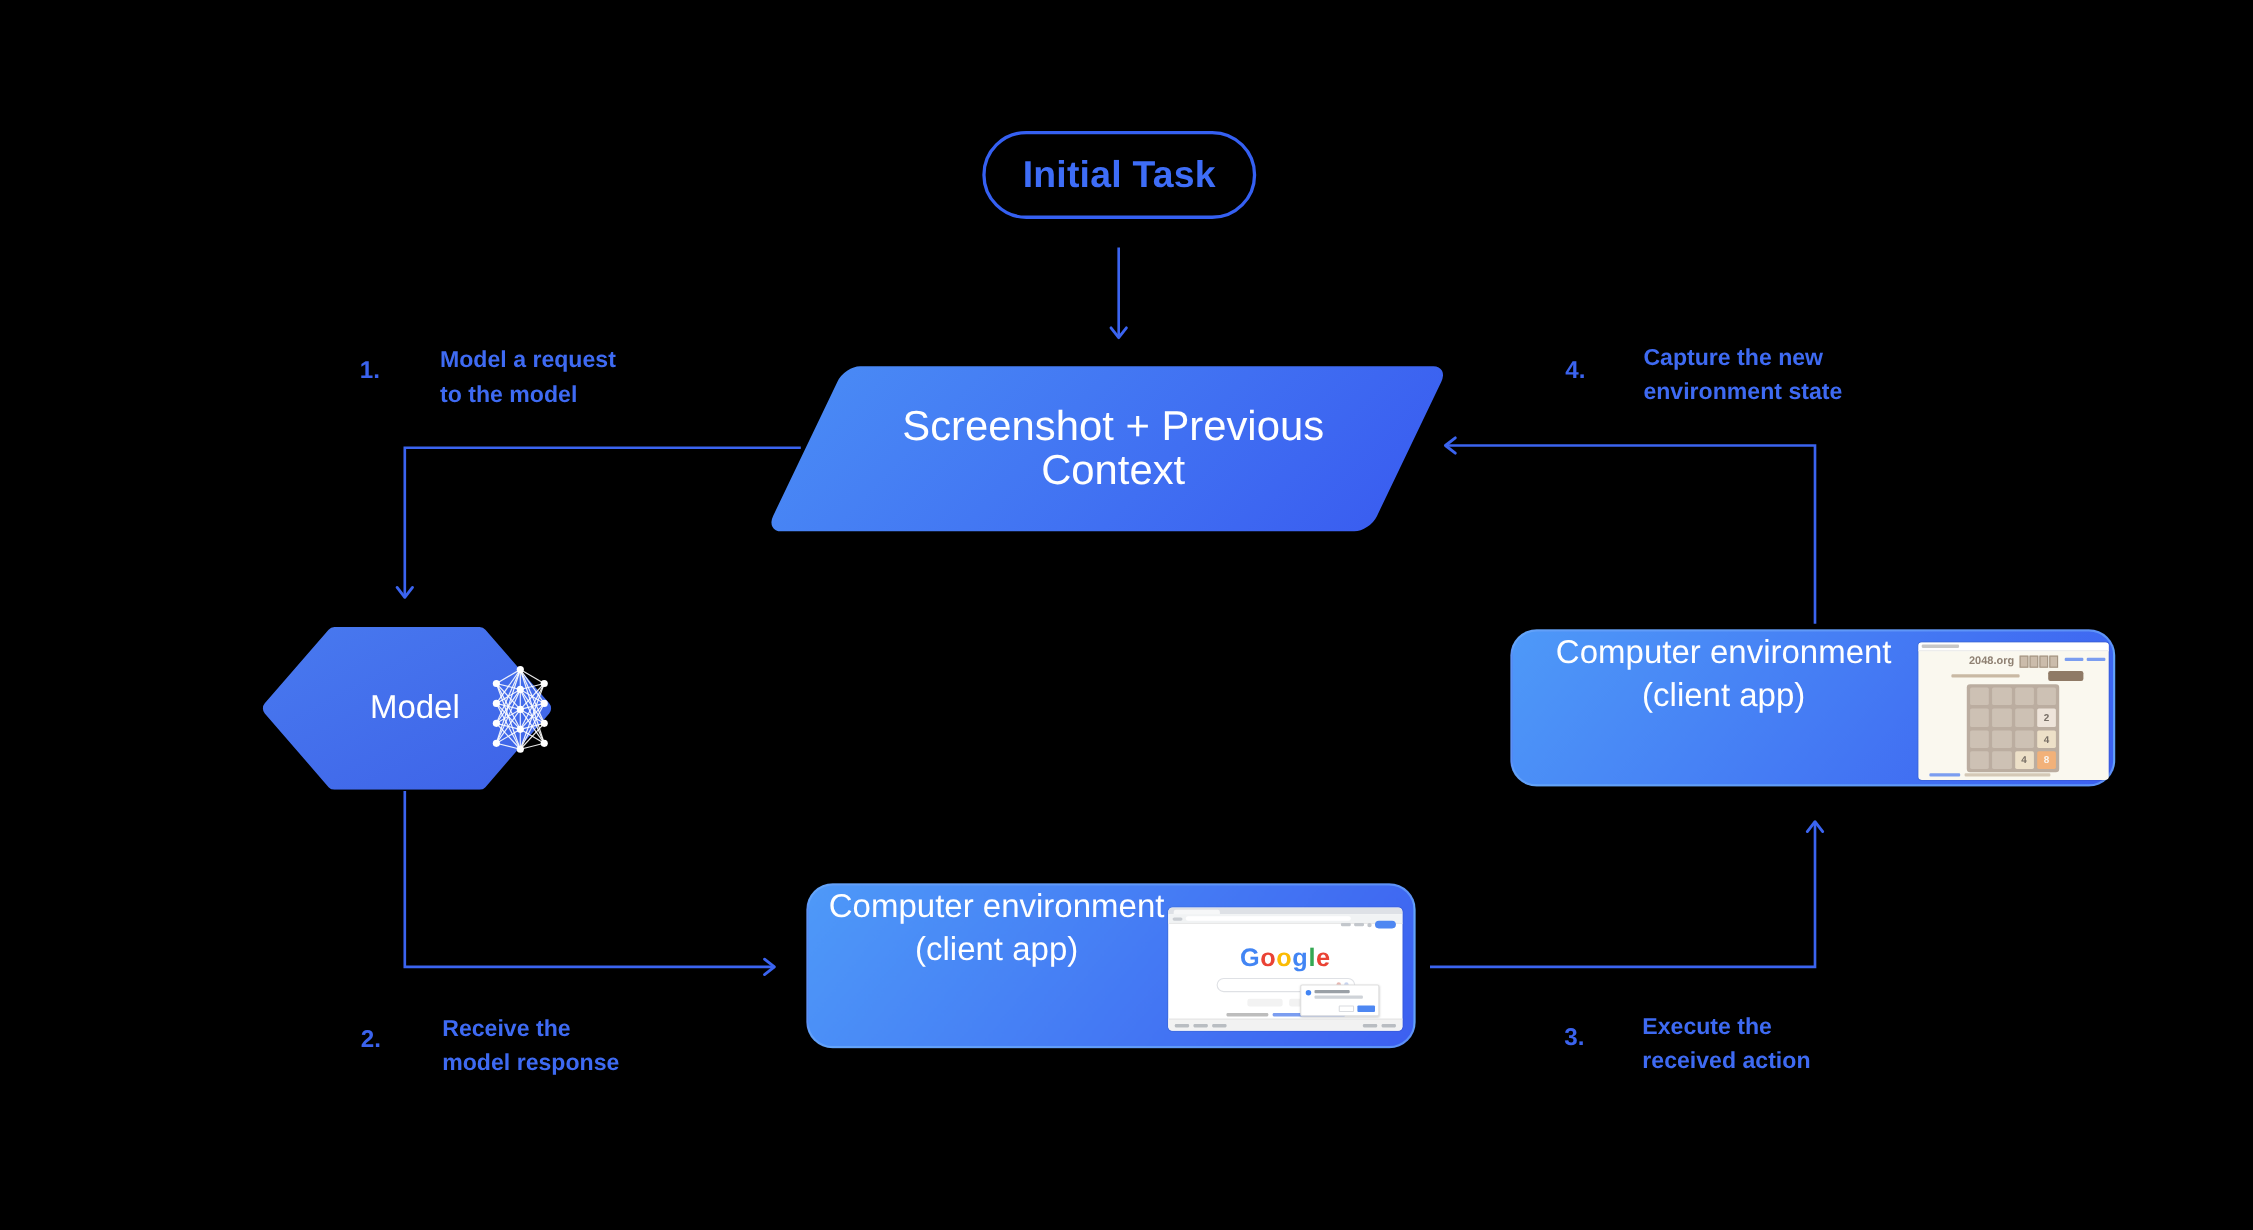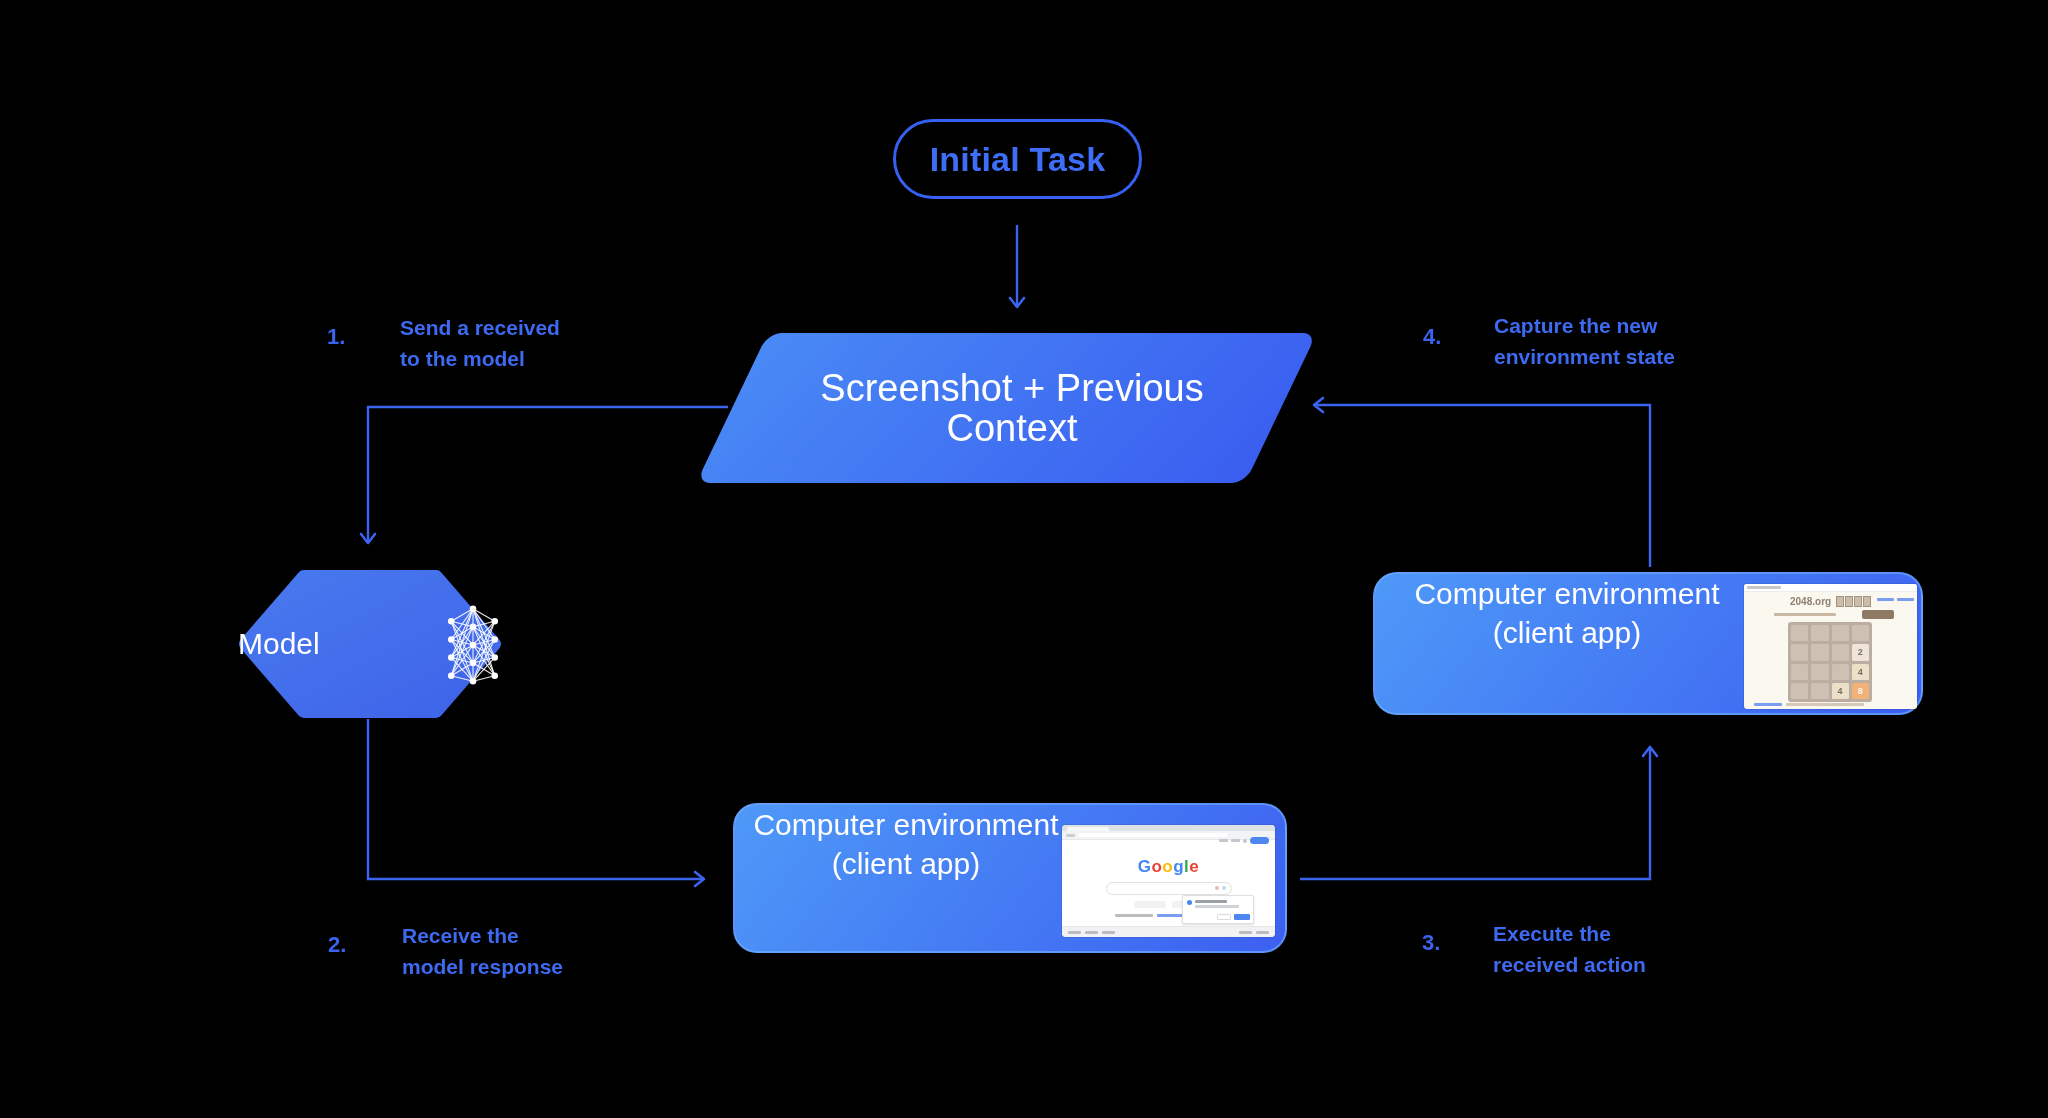--- a/index.html
+++ b/index.html
@@ -26,21 +26,21 @@
   .para-text{
     left:762px;top:333px;width:500px;height:150px;
     display:flex;flex-direction:column;align-items:center;justify-content:center;
     color:#fff;font-size:38px;line-height:40px;text-align:center;font-weight:400;
   }
   
   .hexwrap{left:238px;top:570px;width:264px;height:148px;}
   .hexwrap svg.hexbg{position:absolute;left:0;top:0;}
   .hexcontent{
     position:absolute;left:0;top:0;width:100%;height:100%;
-    display:flex;align-items:center;justify-content:space-between;gap:0;
+    display:flex;align-items:center;justify-content:flex-end;gap:26px;
     color:#fff;font-size:30px;font-weight:400;
   }
   
   .flow-box{
     box-sizing:border-box;border-radius:24px;
     background:linear-gradient(128deg,#4E99F8 0%,#3C5FF0 100%);
     border:2px solid rgba(110,170,250,.65);
   }
   .box-bottom{left:733px;top:803px;width:554px;height:150px;}
   .box-right{left:1373px;top:572px;width:550px;height:143px;}
@@ -60,21 +60,21 @@
   }
   .g-tabrow{height:6px;background:#dee1e6;position:relative;}
   .g-tab{position:absolute;left:5px;top:2px;width:42px;height:4px;background:#f6f7f8;border-radius:2px 2px 0 0;}
   .g-toolbar{height:8px;background:#f1f3f4;position:relative;border-bottom:1px solid #e8e8e8;}
   .g-url{position:absolute;left:16px;top:2px;width:150px;height:4px;background:#fff;border-radius:2px;}
   .g-navdots{position:absolute;left:4px;top:3px;width:9px;height:2.5px;background:#c9cdd2;border-radius:2px;}
   .g-topright{position:absolute;right:6px;top:12px;display:flex;align-items:center;gap:3px;}
   .g-minibar{width:9px;height:3px;background:#c3c7cc;border-radius:1px;}
   .g-dot{width:4px;height:4px;border-radius:50%;background:#c3c7cc;}
   .g-signin{width:19px;height:7px;background:#4e87f2;border-radius:3.5px;}
-  .g-logo{margin-top:17px;text-align:center;font-size:17px;font-weight:700;letter-spacing:.5px;}
+  .g-logo{margin-top:17px;text-align:center;font-size:23px;font-weight:700;letter-spacing:.5px;}
   .g-search{width:124px;height:11px;margin:5px auto 0;border:1px solid #dfe1e5;border-radius:7px;position:relative;}
   .g-search i{position:absolute;right:5px;top:3px;width:4px;height:4px;border-radius:50%;background:#c8d4f0;}
   .g-search i.mic{right:12px;background:#e8b9b3;}
   .g-btnrow{display:flex;justify-content:center;gap:6px;margin-top:6px;}
   .g-btn{width:32px;height:7px;background:#f2f2f2;border-radius:2px;}
   .g-offered{display:flex;justify-content:center;gap:4px;margin-top:6px;}
   .g-off-a{width:38px;height:3px;background:#bdbdbd;border-radius:1px;}
   .g-off-b{width:66px;height:3px;background:#7b9df0;border-radius:1px;}
   .g-dialog{
     position:absolute;left:120px;top:70px;width:70px;height:27px;background:#fff;
@@ -320,21 +320,21 @@
         </div>
       <div class="t-bottom">
         <div class="t-howto"></div>
           <div class="t-note"></div>
       </div>
     </div>
   </div>
 
   <div class="abs step-num" style="left:327px;top:324px;">1.</div>
   <div class="abs step-text" style="left:400px;top:312px;">
-    <div>Send a received</div>
+    <div>Model a request</div>
     <div>to the model</div>
   </div>
 
   <div class="abs step-num" style="left:328px;top:932px;">2.</div>
   <div class="abs step-text" style="left:402px;top:920px;">
     <div>Receive the</div>
     <div>model response</div>
   </div>
 
   <div class="abs step-num" style="left:1422px;top:930px;">3.</div>

